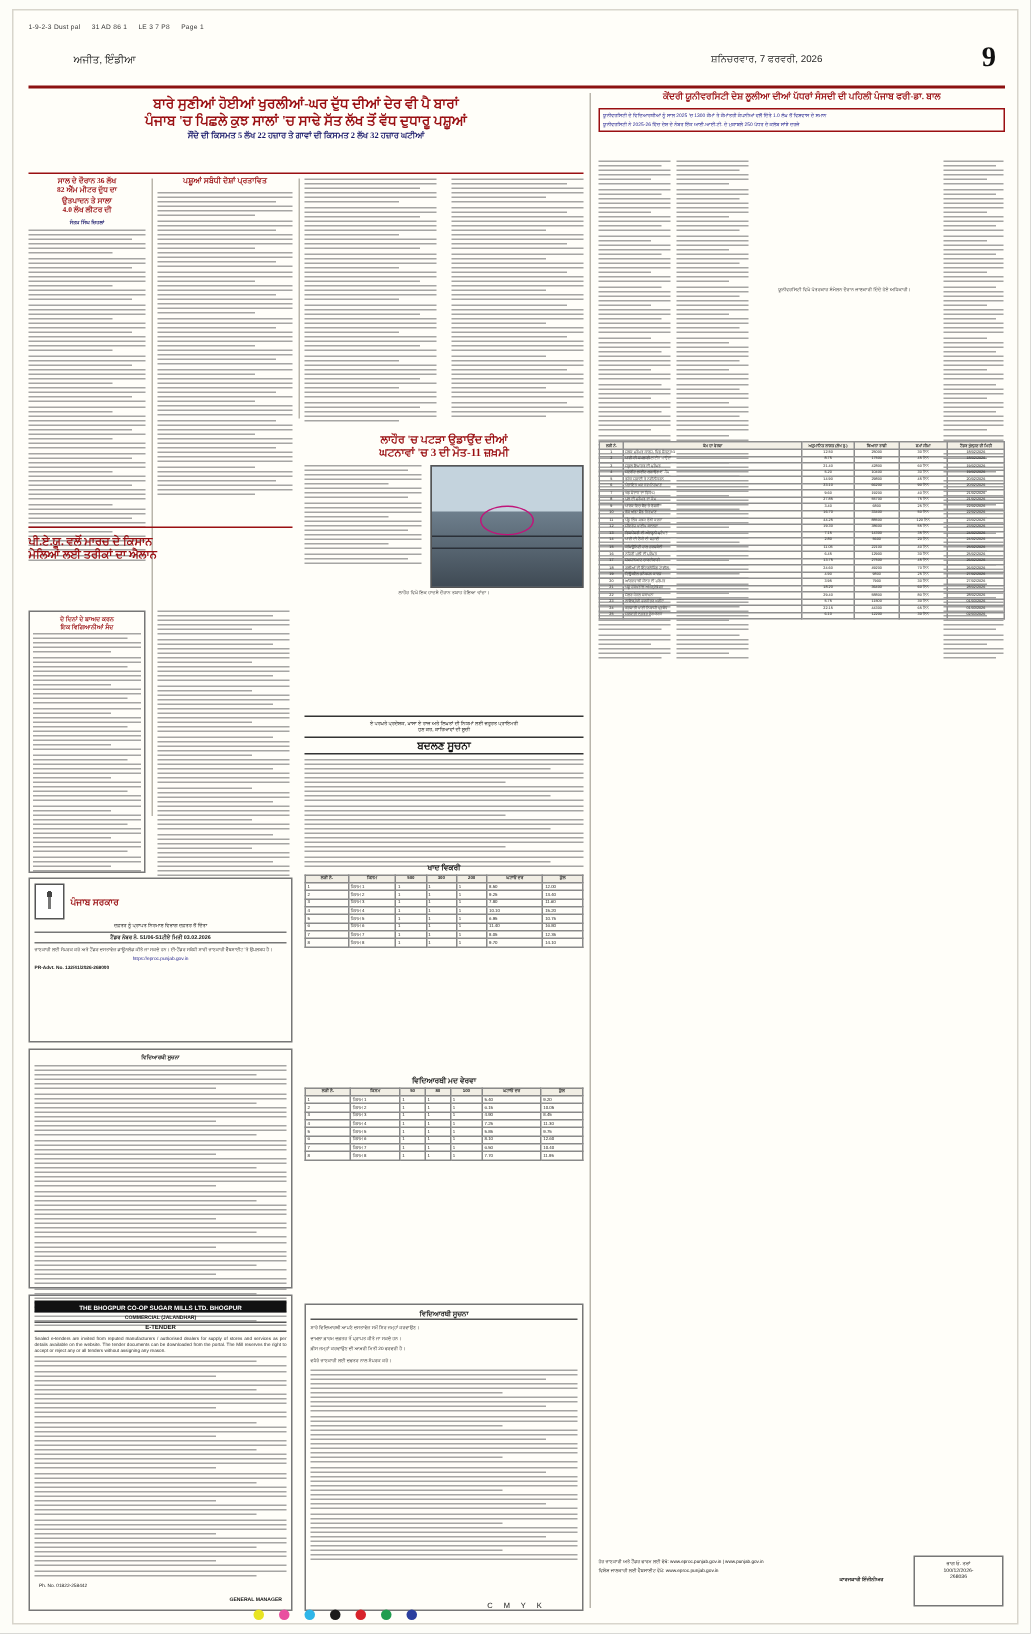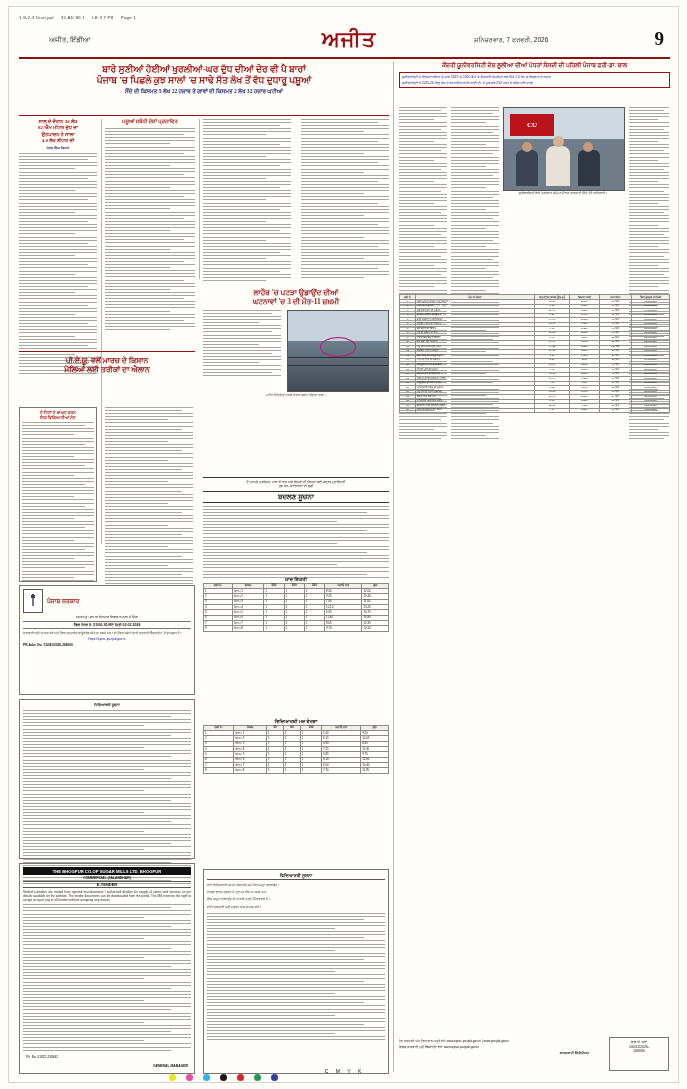--- a/index.html
+++ b/index.html
@@ -71,21 +71,20 @@
 
     <div class="topstrip">
       <span>1-9-2-3 Dust pal</span>
       <span>31 AD 86 1</span>
       <span>LE 3 7 P8</span>
       <span>Page 1</span>
     </div>
 
     <div class="masthead">
       <div class="mast-left">ਅਜੀਤ, ਇੰਡੀਆ</div>
-      <div class="mast-logo">ਅਜੀਤ</div>
       <div class="mast-date">ਸ਼ਨਿਚਰਵਾਰ, 7 ਫਰਵਰੀ, 2026</div>
       <div class="mast-page">9</div>
     </div>
 
     <div class="blk" style="left:10px;top:55px;width:370px;">
       <div class="headline red" style="font-size:9.2px;text-align:center;margin-top:2px;">ਬਾਰੇ ਸੁਣੀਆਂ ਹੋਈਆਂ ਖੁਰਲੀਆਂ-ਘਰ ਦੁੱਧ ਦੀਆਂ ਦੇਰ ਵੀ ਪੈ ਬਾਰਾਂ</div>
       <div class="headline red" style="font-size:9.2px;text-align:center;">ਪੰਜਾਬ 'ਚ ਪਿਛਲੇ ਕੁਝ ਸਾਲਾਂ 'ਚ ਸਾਢੇ ਸੱਤ ਲੱਖ ਤੋਂ ਵੱਧ ਦੁਧਾਰੂ ਪਸ਼ੂਆਂ</div>
       <div class="headline" style="font-size:5.6px;text-align:center;margin-top:3px;color:#1b1b6b;">ਸੌਂਦੇ ਦੀ ਕਿਸਮਤ 5 ਲੱਖ 22 ਹਜ਼ਾਰ ਤੇ ਗਾਵਾਂ ਦੀ ਕਿਸਮਤ 2 ਲੱਖ 32 ਹਜ਼ਾਰ ਘਟੀਆਂ</div>
     </div>
     <div class="rule hr" style="left:10px;top:108px;width:370px;background:#9a0f12;height:1px;"></div>
@@ -392,21 +391,21 @@
           <div style="position:absolute;left:32px;top:26px;width:34px;height:18px;border:1.6px solid #c0147a;border-radius:50%;"></div>
           <div style="position:absolute;left:0;right:0;top:46px;height:1px;background:#2b3038;"></div>
           <div style="position:absolute;left:0;right:0;top:54px;height:1px;background:#2b3038;"></div>
         </div>
       </div>
       <div class="caption" style="clear:both;padding-top:1px;">ਲਾਹੌਰ ਵਿਖੇ ਇਕ ਹਾਦਸੇ ਦੌਰਾਨ ਤਬਾਹ ਹੋਇਆ ਢਾਂਚਾ।</div>
     </div>
 
     <div class="blk" style="left:10px;top:348px;width:176px;">
       <div class="rule hr" style="position:relative;left:0;top:-4px;width:176px;background:#9a0f12;"></div>
-      <div class="headline red" style="font-size:7.6px;text-align:center;line-height:1.2;white-space:pre-line;">ਪੀ.ਏ.ਯੂ. ਵਲੋਂ ਮਾਰਚ ਦੇ ਕਿਸਾਨ
+      <div class="headline red" style="font-size:7.6px;text-align:left;line-height:1.2;white-space:pre-line;">ਪੀ.ਏ.ਯੂ. ਵਲੋਂ ਮਾਰਚ ਦੇ ਕਿਸਾਨ
 ਮੇਲਿਆਂ ਲਈ ਤਰੀਕਾਂ ਦਾ ਐਲਾਨ</div>
     </div>
 
     <div class="blk boxed" style="left:10px;top:400px;width:78px;height:175px;padding:2px;">
       <div class="headline red" style="font-size:4.2px;text-align:center;line-height:1.2;white-space:pre-line;">ਦੋ ਦਿਨਾਂ ਦੇ ਬਾਅਦ ਕਰਨ
 ਇਕ ਵਿਗਿਆਨੀਆਂ ਸੰਦ</div>
       <div class="lines" style="position:relative;margin-top:2px;width:72px;">
         <i class="w"></i>
           <i class="m"></i>
           <i class="w"></i>
@@ -1148,30 +1147,20 @@
         <i class="w"></i>
         <i class="w"></i>
       <i class="m"></i>
         <i class="w"></i>
         <i class="w"></i>
         <i class="w"></i>
         <i class="s"></i>
         <i class="w"></i>
     </div>
 
-    <div class="photo" style="left:494px;top:100px;width:120px;height:82px;border:1px solid #555;position:absolute;">
-      <div style="position:absolute;inset:0;background:linear-gradient(180deg,#cfd9e2 0 38%,#6f7d8a 38% 100%);"></div>
-      <div style="position:absolute;left:6px;top:6px;width:44px;height:22px;background:#b9131b;color:#fff;font-size:7px;font-weight:bold;display:flex;align-items:center;justify-content:center;font-family:'Liberation Serif',serif;">CU</div>
-      <div style="position:absolute;left:12px;bottom:4px;width:22px;height:36px;background:#3a4450;border-radius:6px 6px 0 0;"></div>
-      <div style="position:absolute;left:42px;bottom:4px;width:24px;height:40px;background:#e8e2d6;border-radius:8px 8px 0 0;"></div>
-      <div style="position:absolute;left:74px;bottom:4px;width:22px;height:36px;background:#2f3742;border-radius:6px 6px 0 0;"></div>
-      <div style="position:absolute;left:18px;bottom:38px;width:10px;height:10px;border-radius:50%;background:#c49a7b;"></div>
-      <div style="position:absolute;left:49px;bottom:43px;width:11px;height:11px;border-radius:50%;background:#d8b08f;"></div>
-      <div style="position:absolute;left:79px;bottom:38px;width:10px;height:10px;border-radius:50%;background:#c49a7b;"></div>
-    </div>
     <div class="caption" style="position:absolute;left:494px;top:184px;width:120px;">ਯੂਨੀਵਰਸਿਟੀ ਵਿਖੇ ਪੱਤਰਕਾਰ ਸੰਮੇਲਨ ਦੌਰਾਨ ਜਾਣਕਾਰੀ ਦਿੰਦੇ ਹੋਏ ਅਧਿਕਾਰੀ।</div>
 
     <div class="lines" style="left:620px;top:100px;width:40px;">
       <i class="w"></i>
         <i class="m"></i>
         <i class="w"></i>
         <i class="w"></i>
         <i class="s"></i>
         <i class="w"></i>
       <i class="w"></i>

